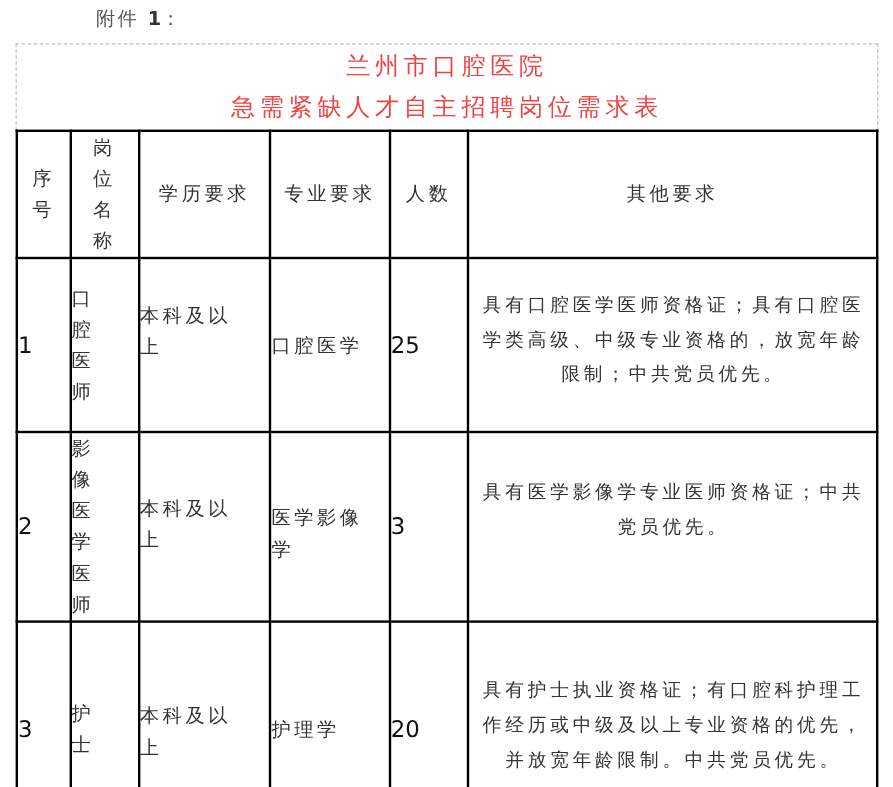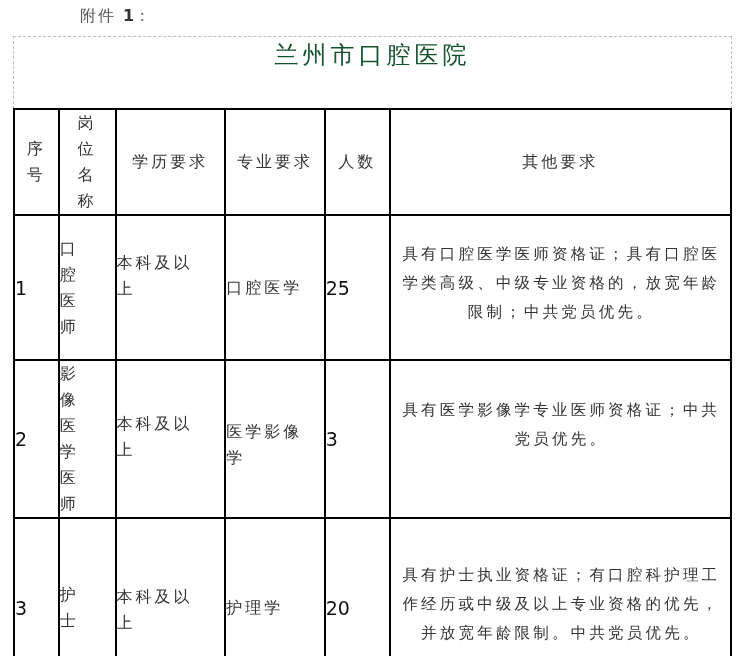--- a/index.html
+++ b/index.html
@@ -33,24 +33,24 @@
       left: 13px;
       top: 36px;
       width: 717px;
       height: 72px;
       border: 1px dashed #bdbdbd;
       border-bottom: none;
       text-align: center;
     }
     .title-line {
       display: block;
-      font-size: 24px;
+      font-size: 20px;
       line-height: 34px;
       letter-spacing: 4px;
-      color: #14532d;
+      color: #ef4444;
       font-weight: normal;
     }
     .title-line.l1 { margin-top: 1px; }
     table.req-table {
       position: absolute;
       left: 13px;
       top: 108px;
       border-collapse: collapse;
       table-layout: fixed;
       width: 719px;
@@ -104,20 +104,21 @@
     .row-2 .other-cell span { top: -14px; }
     .row-3 .other-cell span { top: -4px; }
   </style>
 </head>
 <body>
 
 <div class="attachment-label"><span>附件</span> <span class="num">1</span><span>：</span></div>
 
 <div class="title-box">
   <span class="title-line l1">兰州市口腔医院</span>
+  <span class="title-line l2">急需紧缺人才自主招聘岗位需求表</span>
 </div>
 
 <table class="req-table">
   <colgroup>
     <col class="col-seq">
     <col class="col-pos">
     <col class="col-edu">
     <col class="col-major">
     <col class="col-count">
     <col class="col-other">

